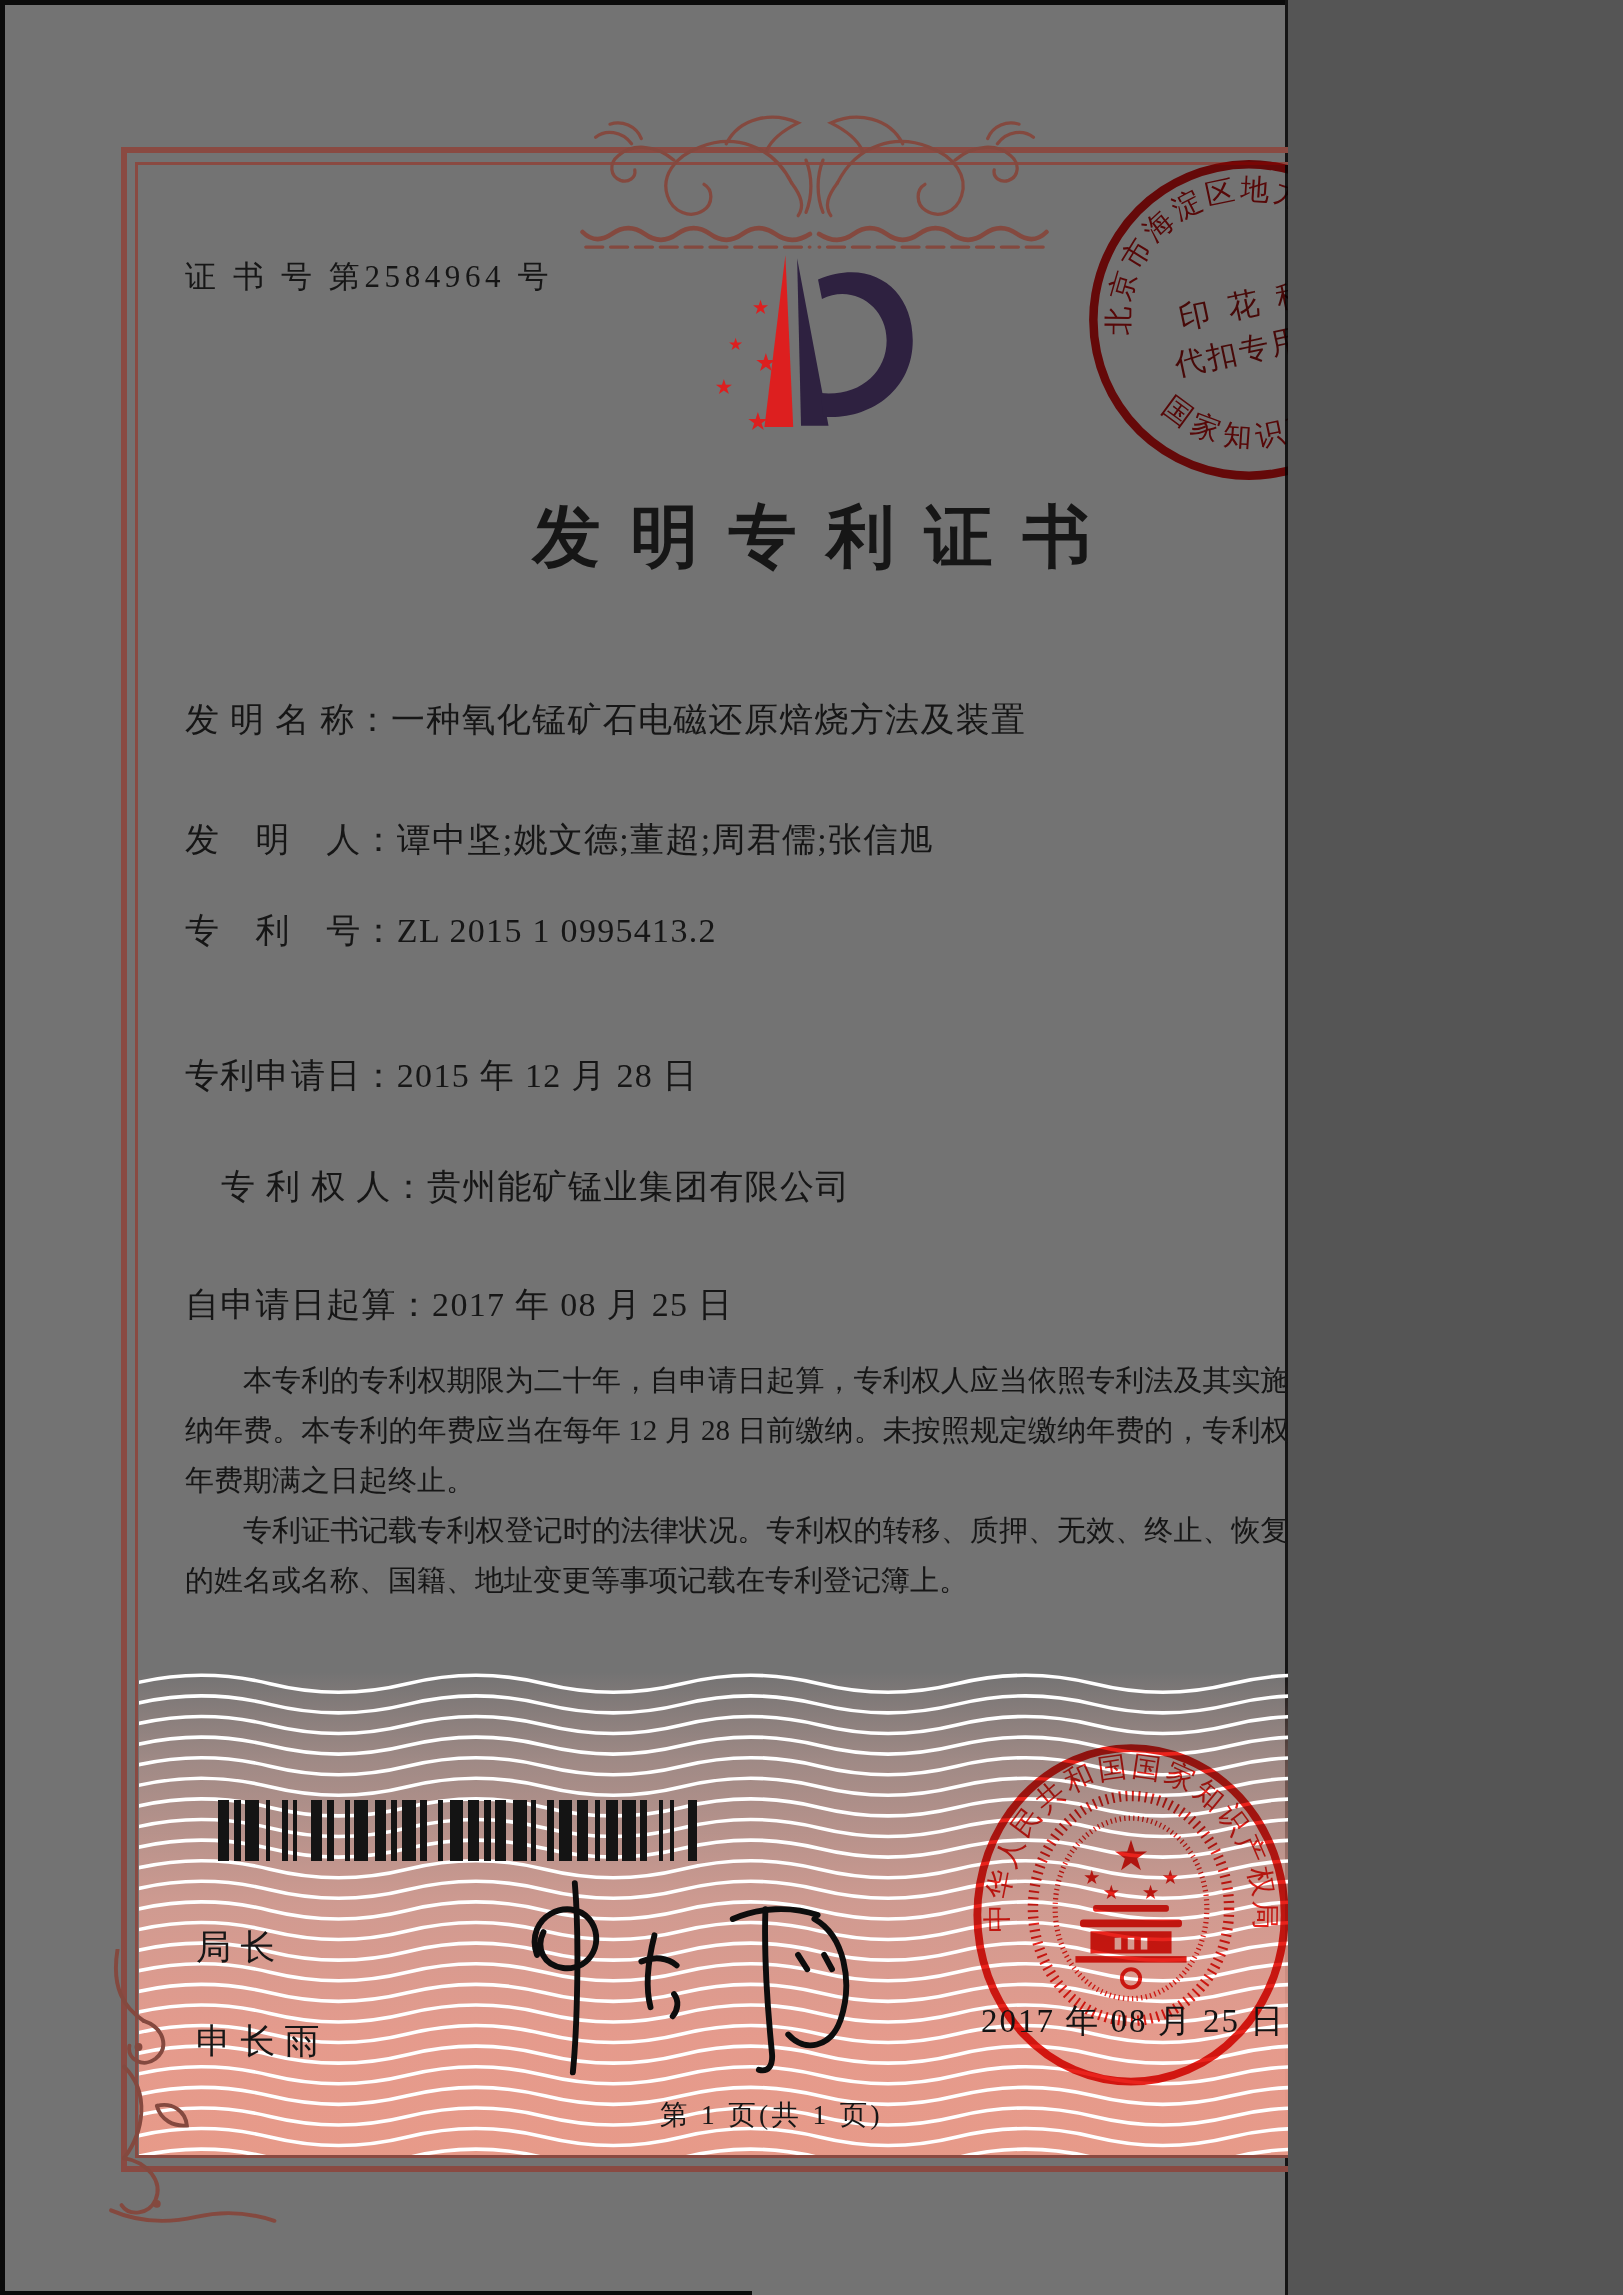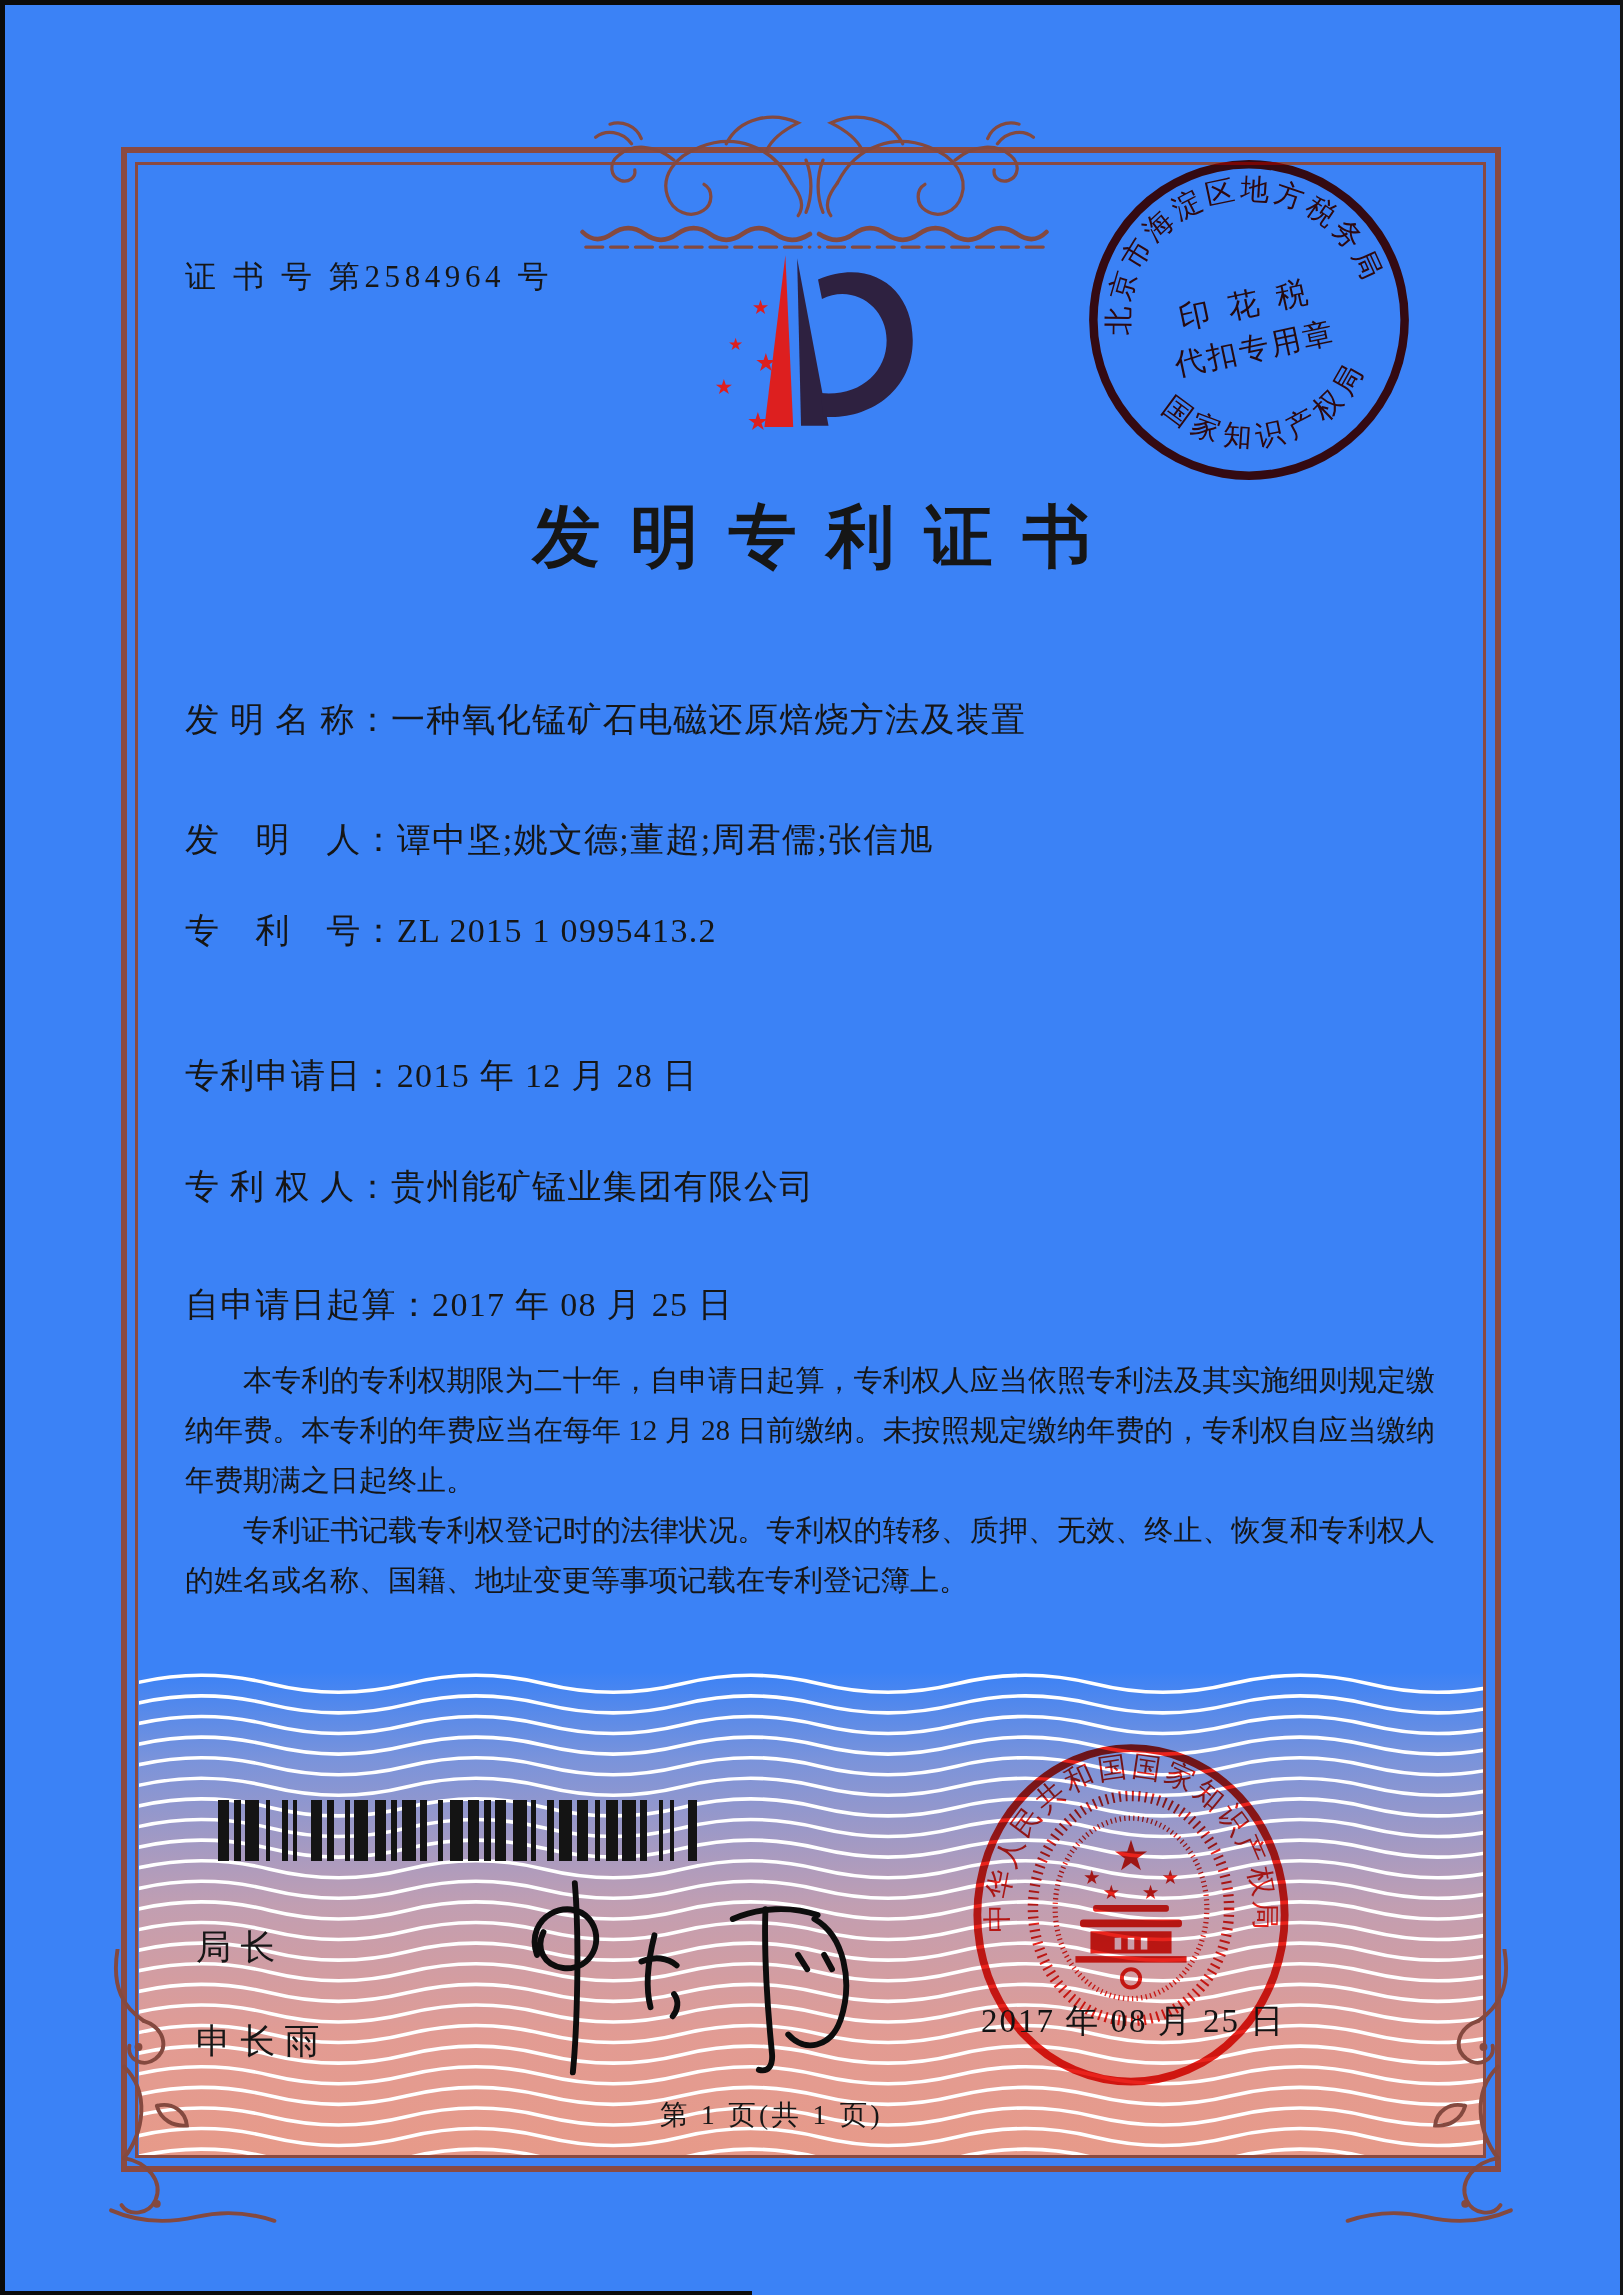--- a/index.html
+++ b/index.html
@@ -1,19 +1,19 @@
 <!DOCTYPE html>
 <html style="font-size:10.5px"><head>
 <meta charset="utf-8">
 <style>
   html,body{margin:0;padding:0;background:#555;}
   .page{
     position:relative;
-    width:1623px;height:2295px;
-    background:#3b82f6;
+    width:1288px;height:2295px;
+    background:#737373;
     overflow:hidden;
     font-family:"Liberation Serif","DejaVu Serif",serif;
     color:#161616;
   }
   .abs{position:absolute;}
   
   .scan-top{left:0;top:0;width:100%;height:4.6px;background:#0b0b0b;}
   .scan-left{left:0;top:0;width:4.6px;height:100%;background:#0b0b0b;}
   .scan-right{right:0;top:0;width:3.3px;height:100%;background:#141414;}
   .scan-bottom{left:0;bottom:0;width:752px;height:3.9px;background:#0b0b0b;}
@@ -178,21 +178,21 @@
   </div>
   <div class="abs field-row" style="top:817px;">
     <span class="lbl">发　明　人：</span><span>谭中坚;姚文德;董超;周君儒;张信旭</span>
   </div>
   <div class="abs field-row" style="top:908px;">
     <span class="lbl">专　利　号：</span><span>ZL 2015 1 0995413.2</span>
   </div>
   <div class="abs field-row" style="top:1053px;">
     <span class="lbl">专利申请日：</span><span>2015 年 12 月 28 日</span>
   </div>
-  <div class="abs field-row" style="top:1164px;">
+  <div class="abs field-row" style="top:1164px;margin-left:36px;">
     <span class="lbl">专 利 权 人：</span><span>贵州能矿锰业集团有限公司</span>
   </div>
   <div class="abs field-row" style="top:1282px;">
     <span class="lbl">自申请日起算：</span><span>2017 年 08 月 25 日</span>
   </div>
 
   <div class="abs body-text">
     <p>本专利的专利权期限为二十年，自申请日起算，专利权人应当依照专利法及其实施细则规定缴纳年费。本专利的年费应当在每年 12 月 28 日前缴纳。未按照规定缴纳年费的，专利权自应当缴纳年费期满之日起终止。</p>
     <p>专利证书记载专利权登记时的法律状况。专利权的转移、质押、无效、终止、恢复和专利权人的姓名或名称、国籍、地址变更等事项记载在专利登记簿上。</p>
   </div>

